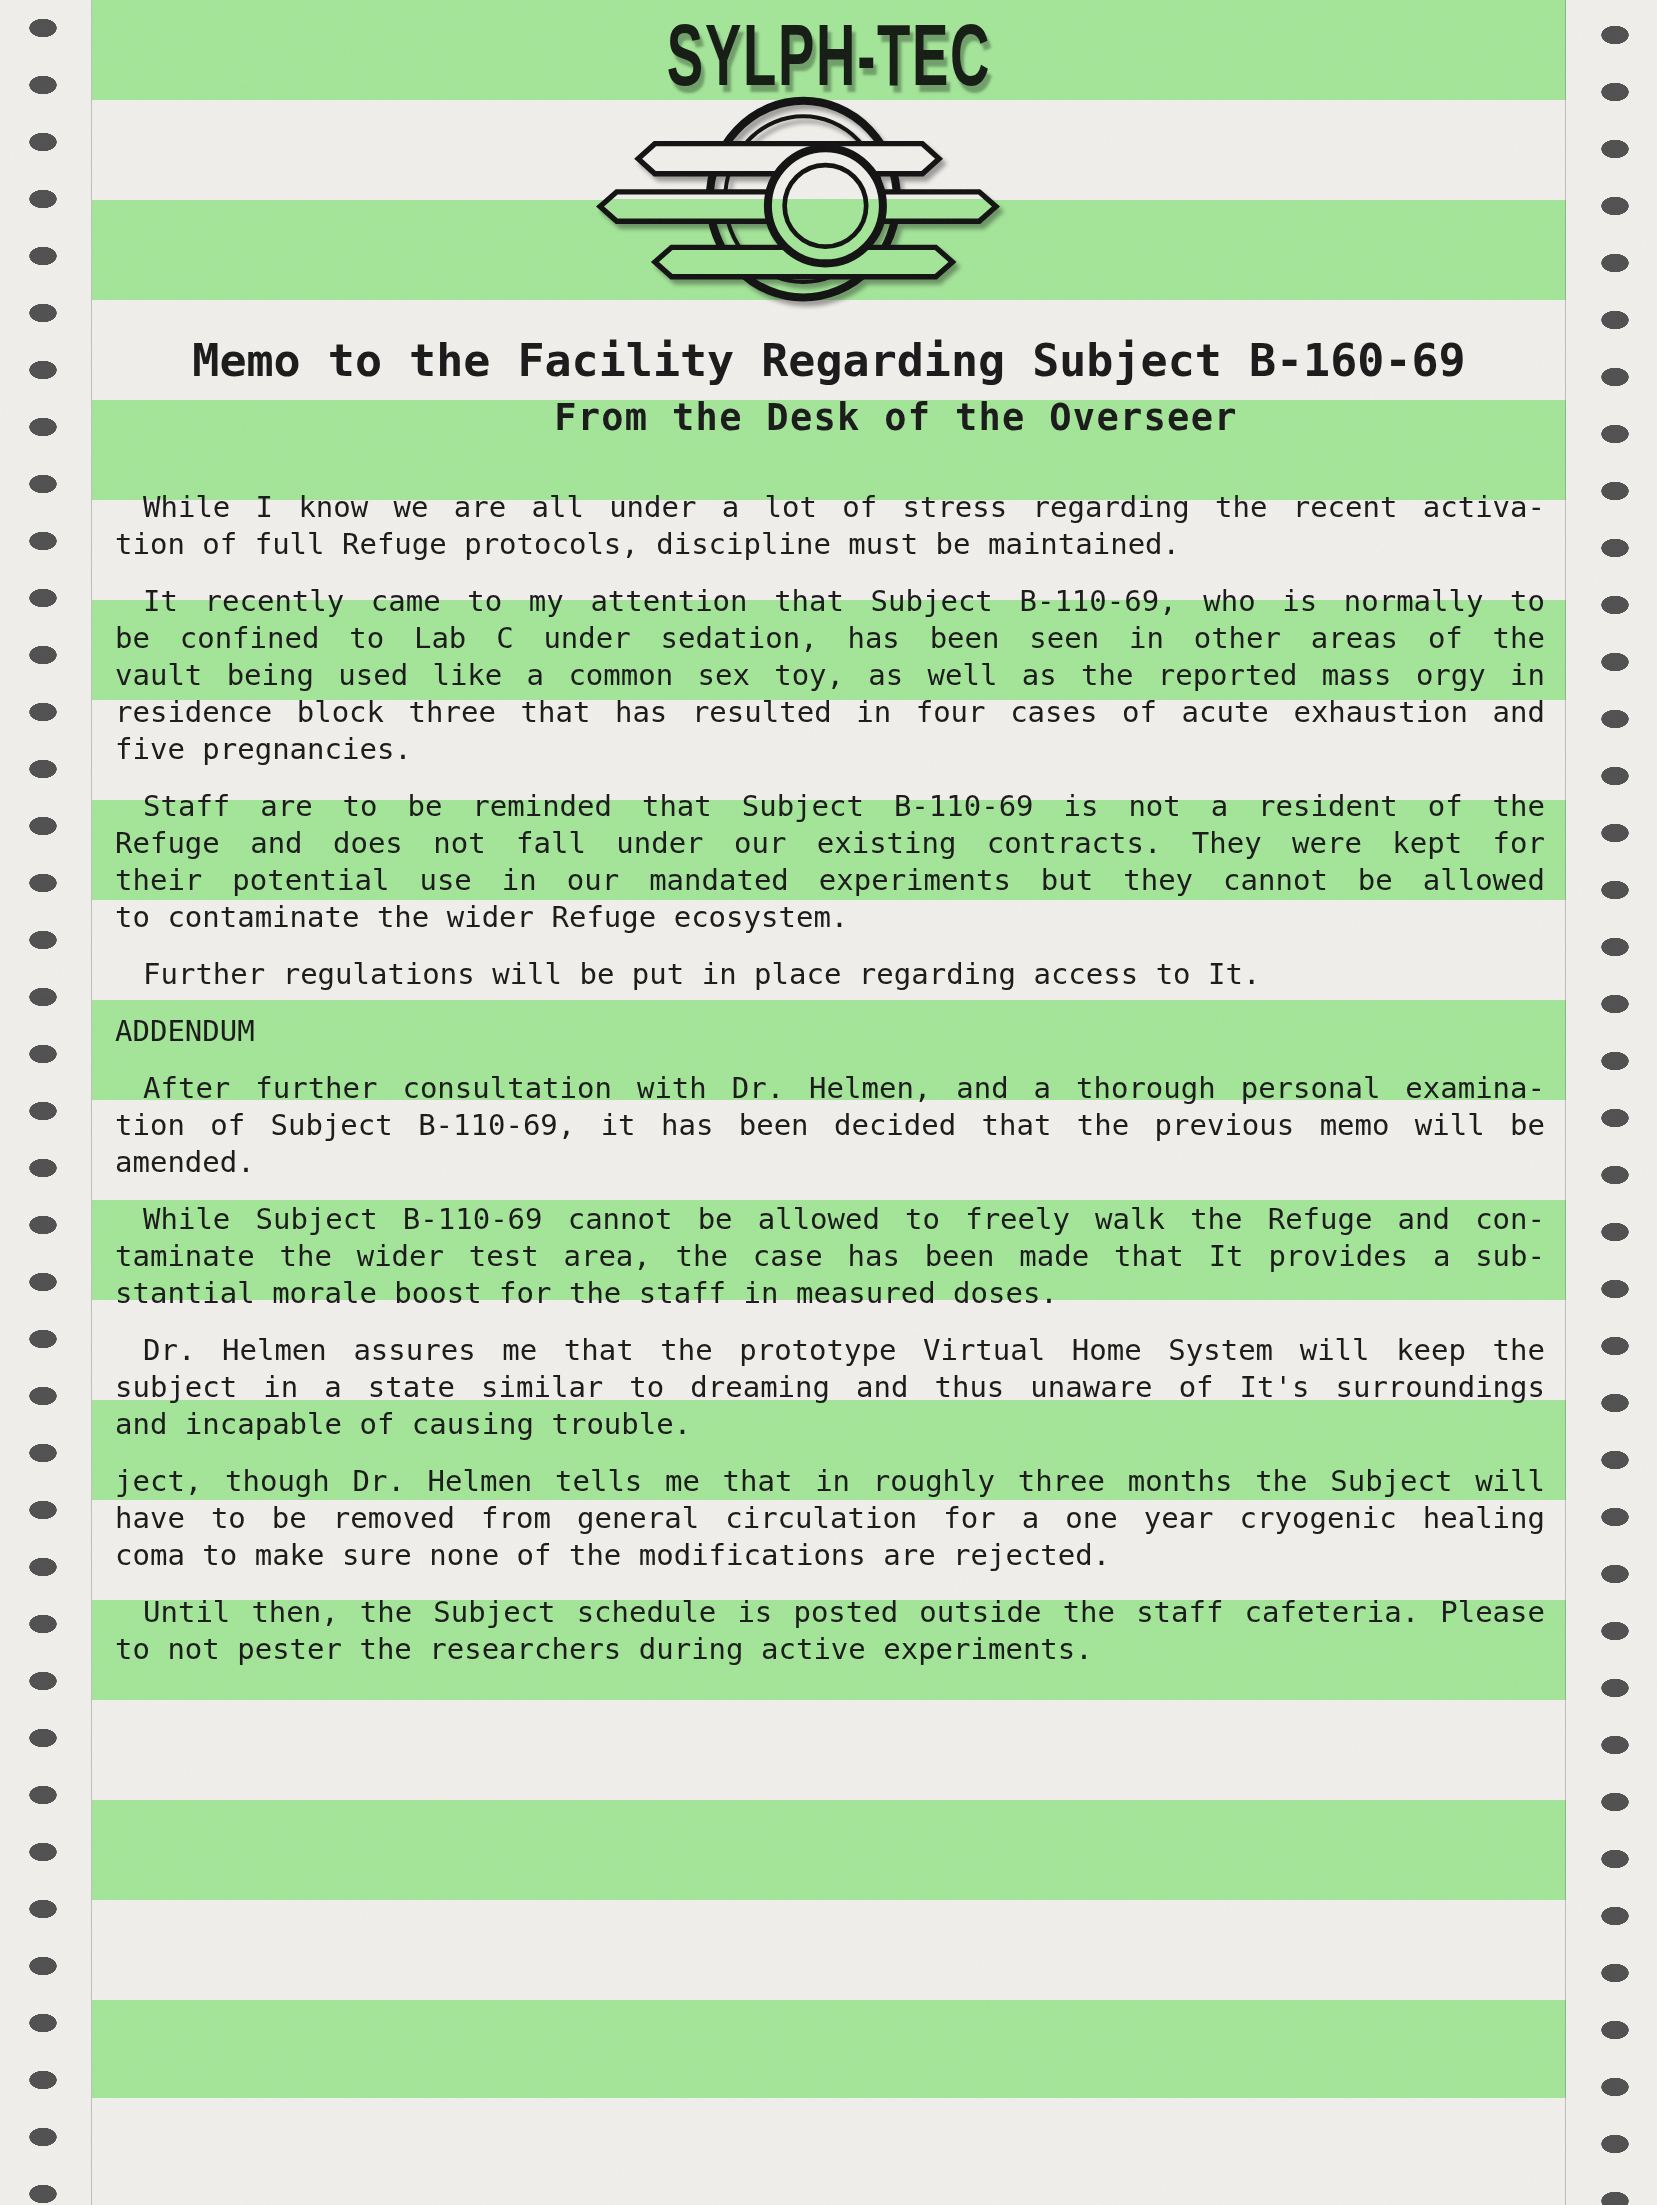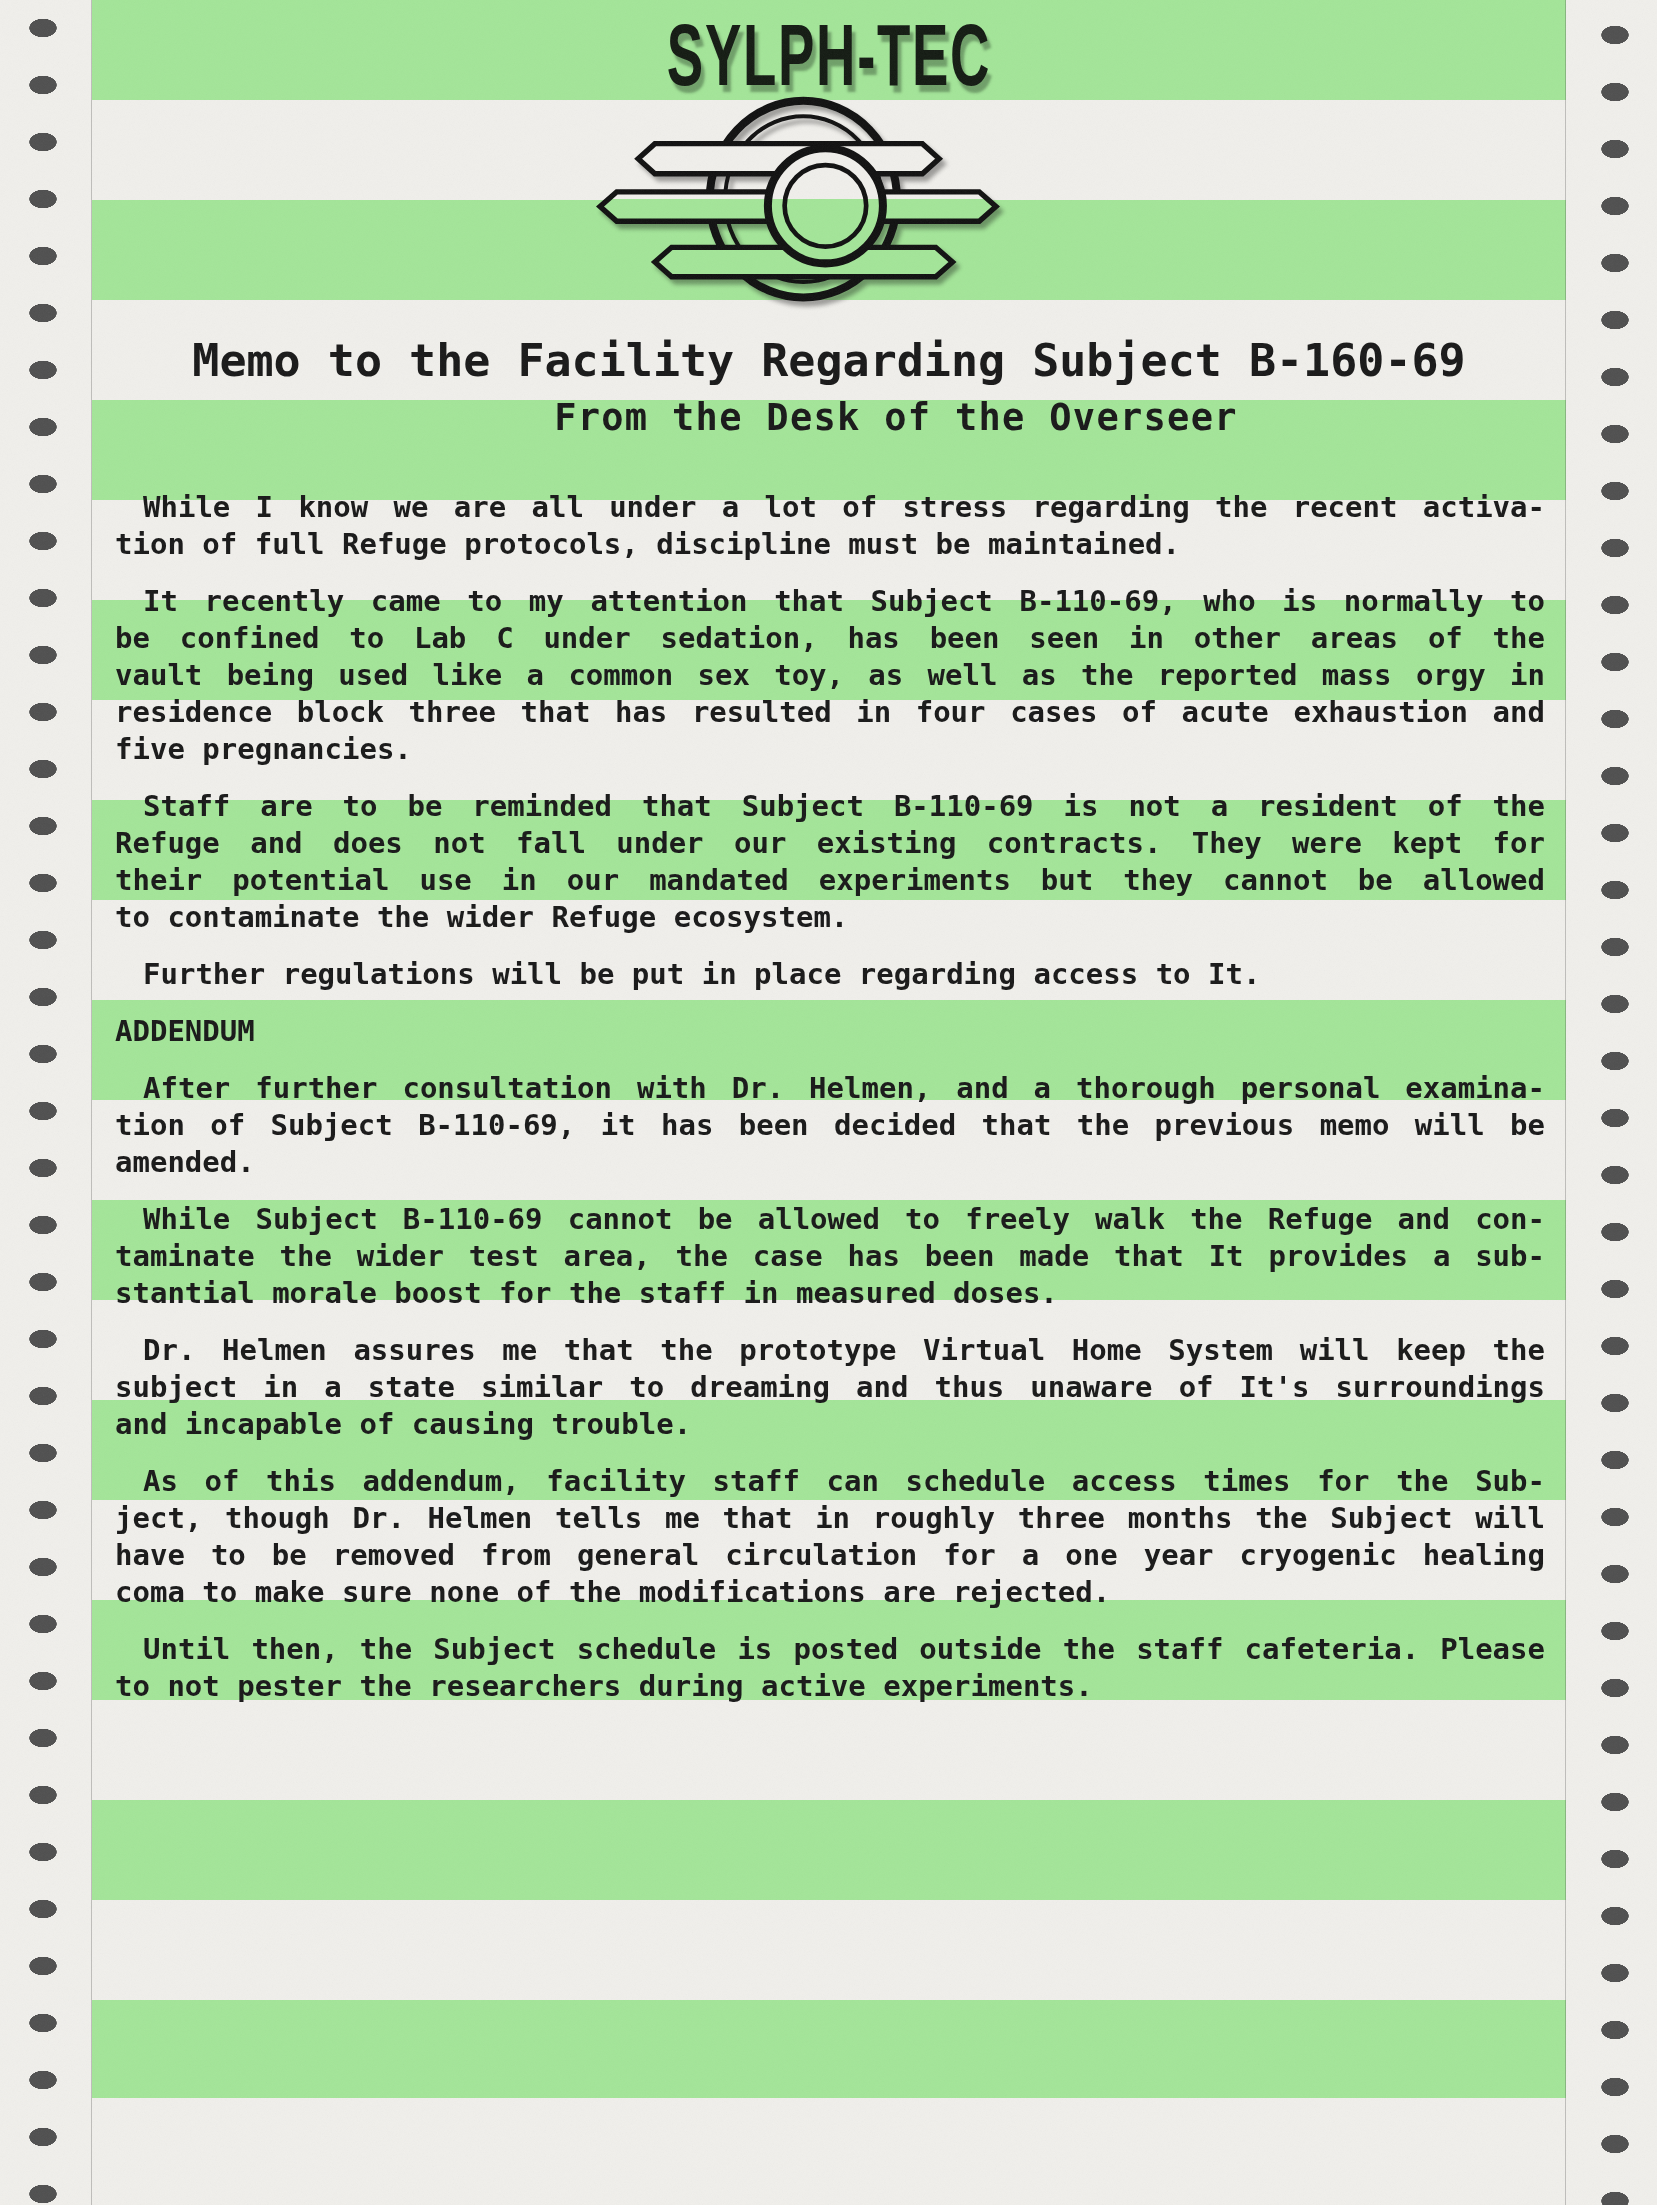--- a/index.html
+++ b/index.html
@@ -70,21 +70,21 @@
     position:absolute;top:396px;left:92px;width:1608px;
     text-align:center;
     font-weight:bold;
     font-size:37px;
     letter-spacing:1.3px;
     color:var(--ink);
     white-space:nowrap;
   }
   .body{
     position:absolute;left:115px;top:489px;width:1430px;
-    font-weight:bold;
+    font-weight:normal;
     font-size:29px;
     color:var(--ink);
   }
   .para{margin-top:20px;}
   .para:first-child{margin-top:0;}
   .line{
     height:37px;line-height:37px;
     text-align:justify;
     text-align-last:justify;
     overflow:hidden;
@@ -166,21 +166,20 @@
         <div class="line first">While Subject B-110-69 cannot be allowed to freely walk the Refuge and con-</div>
         <div class="line">taminate the wider test area, the case has been made that It provides a sub-</div>
         <div class="line last">stantial morale boost for the staff in measured doses.</div>
       </div>
       <div class="para">
         <div class="line first">Dr. Helmen assures me that the prototype Virtual Home System will keep the</div>
         <div class="line">subject in a state similar to dreaming and thus unaware of It's surroundings</div>
         <div class="line last">and incapable of causing trouble.</div>
       </div>
       <div class="para">
-        <div class="line first">As of this addendum, facility staff can schedule access times for the Sub-</div>
         <div class="line">ject, though Dr. Helmen tells me that in roughly three months the Subject will</div>
         <div class="line">have to be removed from general circulation for a one year cryogenic healing</div>
         <div class="line last">coma to make sure none of the modifications are rejected.</div>
       </div>
       <div class="para">
         <div class="line first">Until then, the Subject schedule is posted outside the staff cafeteria. Please</div>
         <div class="line last">to not pester the researchers during active experiments.</div>
       </div>
     </main>
 

